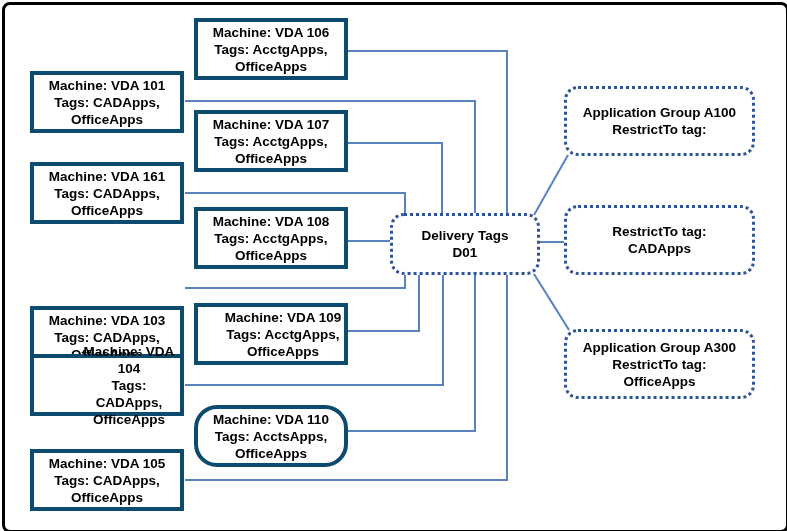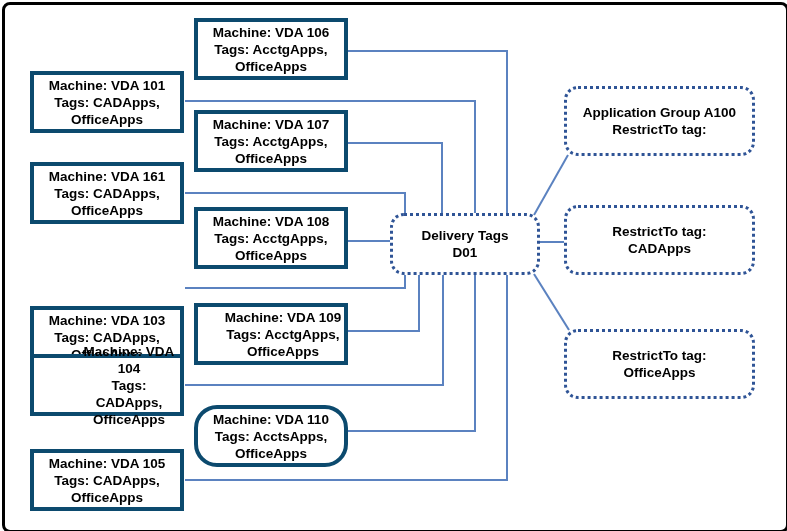--- a/index.html
+++ b/index.html
@@ -134,17 +134,18 @@
 
   <div class="node dotted ag" style="top:81px;">
     <div class="line-txt">Application Group A100</div>
     <div class="line-txt">RestrictTo tag:</div>
   </div>
   <div class="node dotted ag" style="top:200px;">
     <div class="line-txt">RestrictTo tag:</div>
     <div class="line-txt">CADApps</div>
   </div>
   <div class="node dotted ag" style="top:324px;">
+    <div class="line-txt">Application Group A300</div>
     <div class="line-txt">RestrictTo tag:</div>
     <div class="line-txt">OfficeApps</div>
   </div>
 
 </div>
 
 </body></html>

